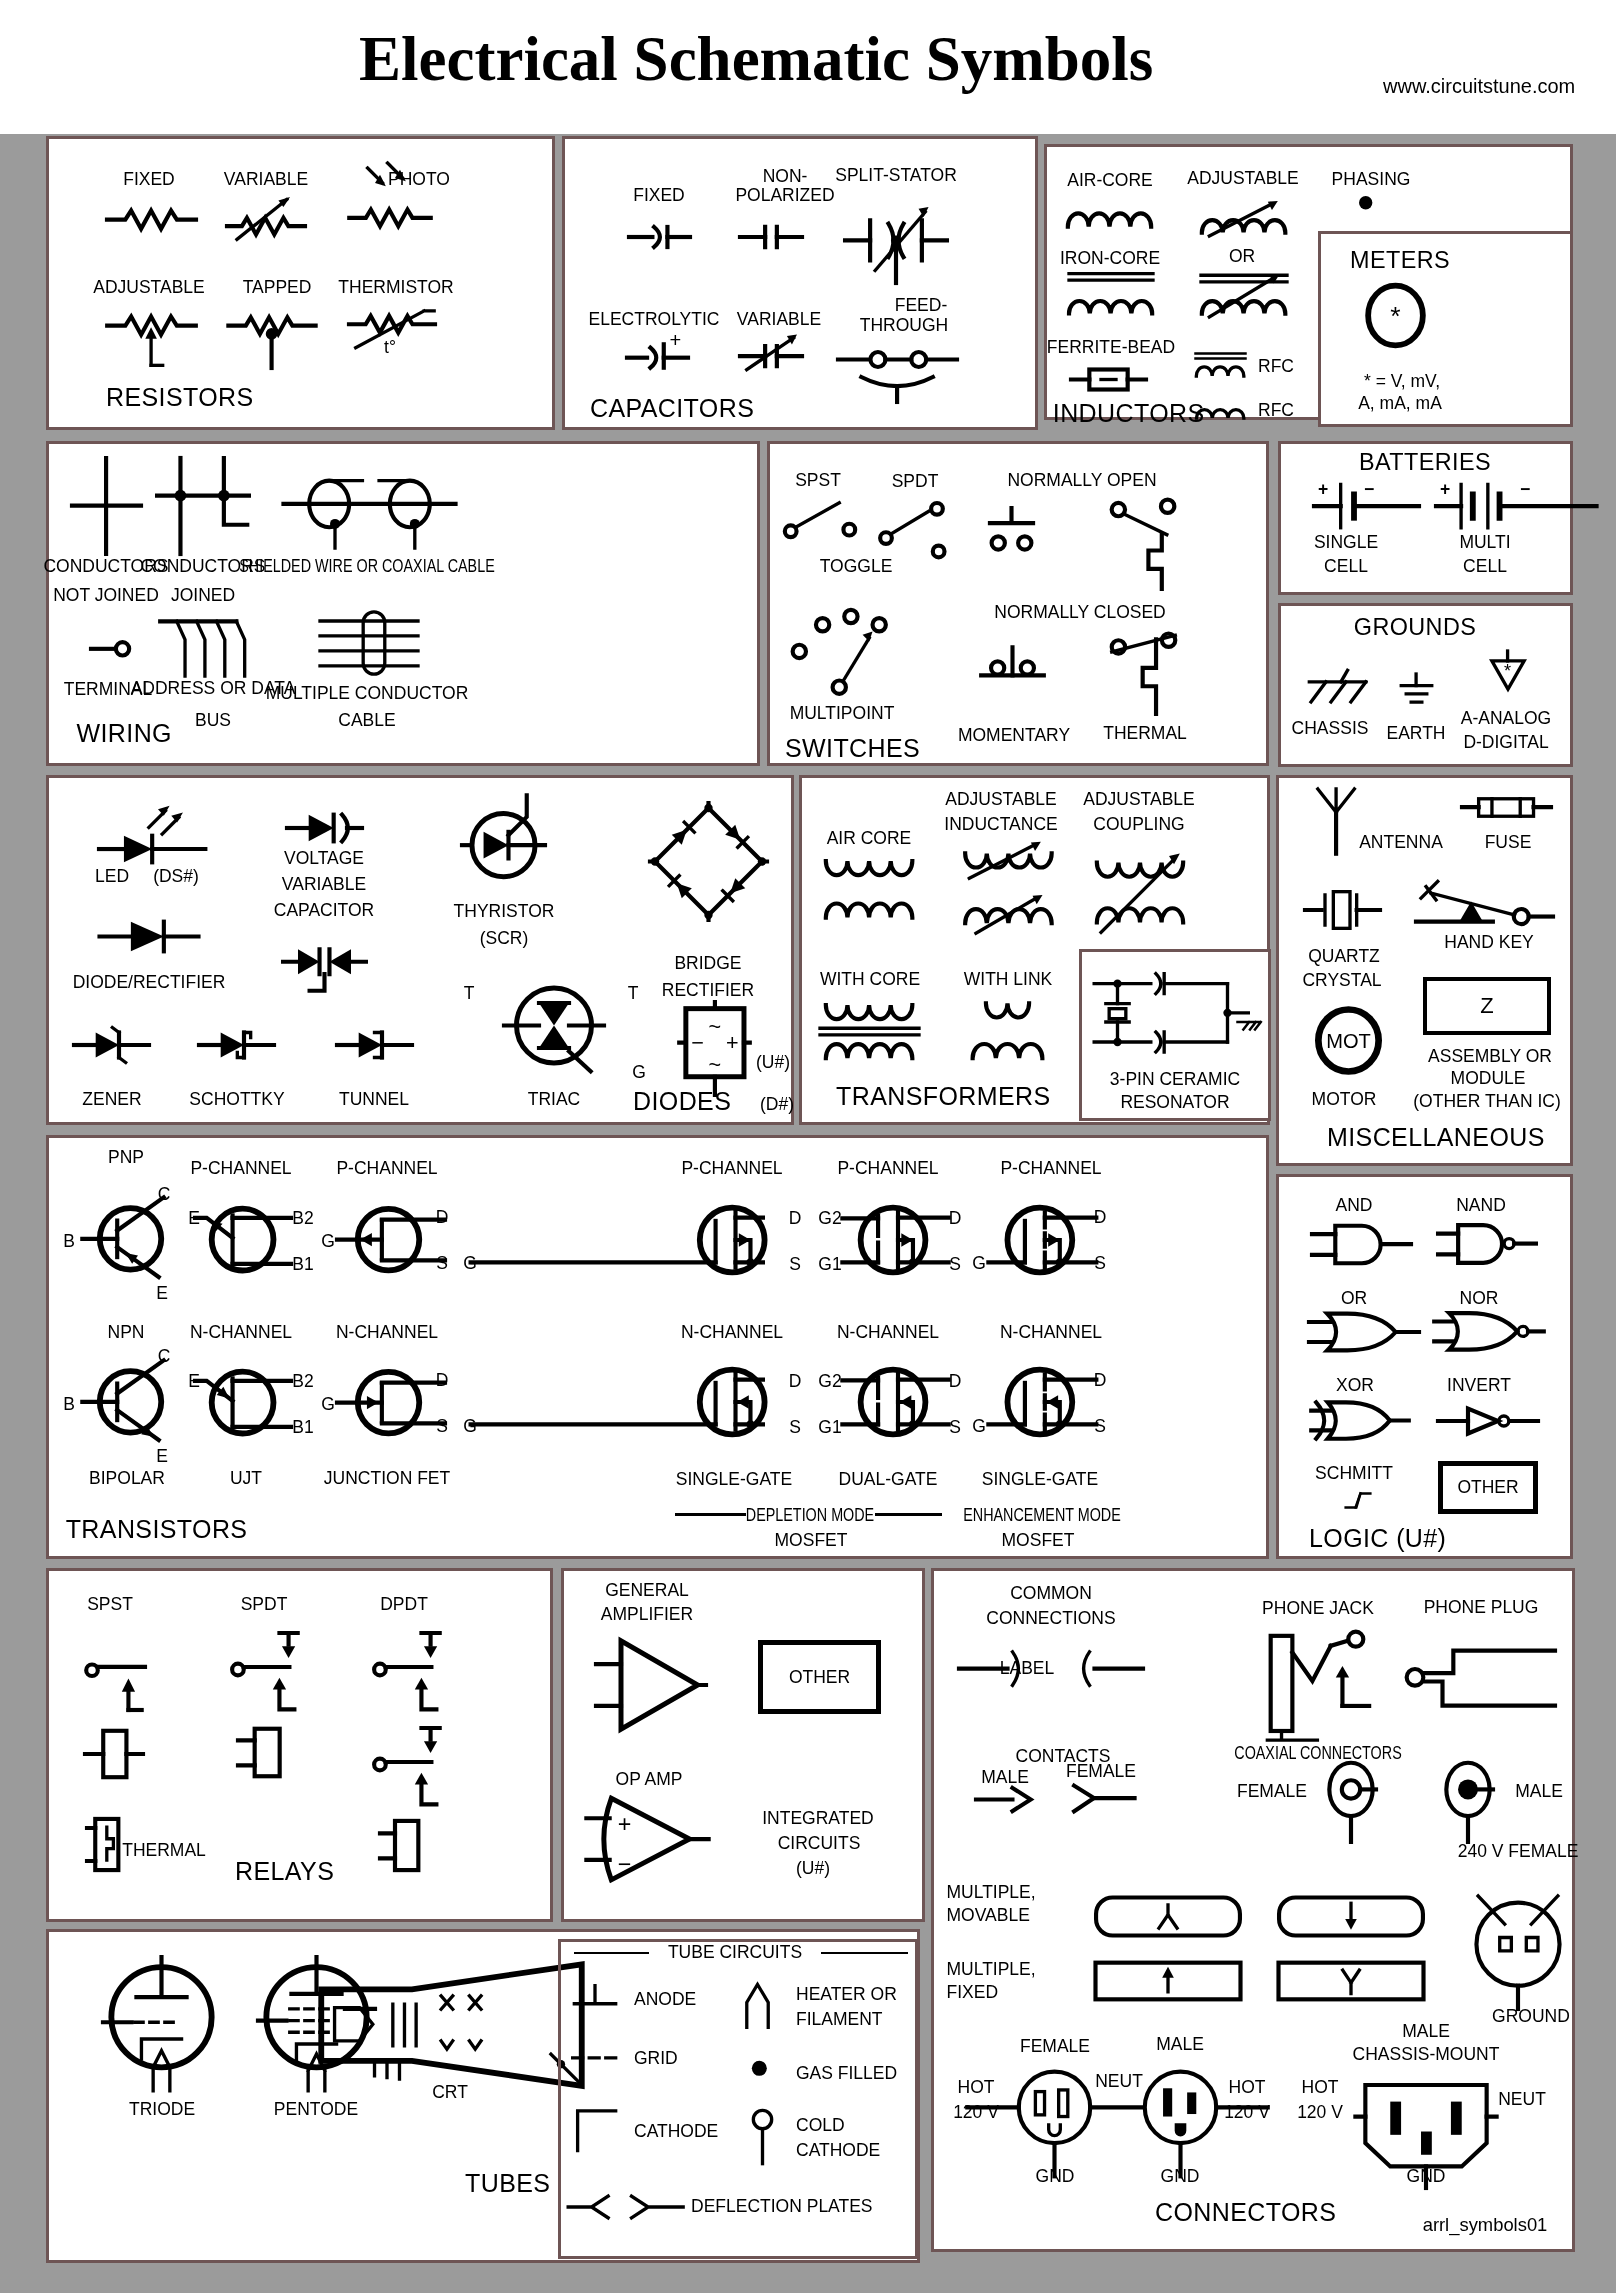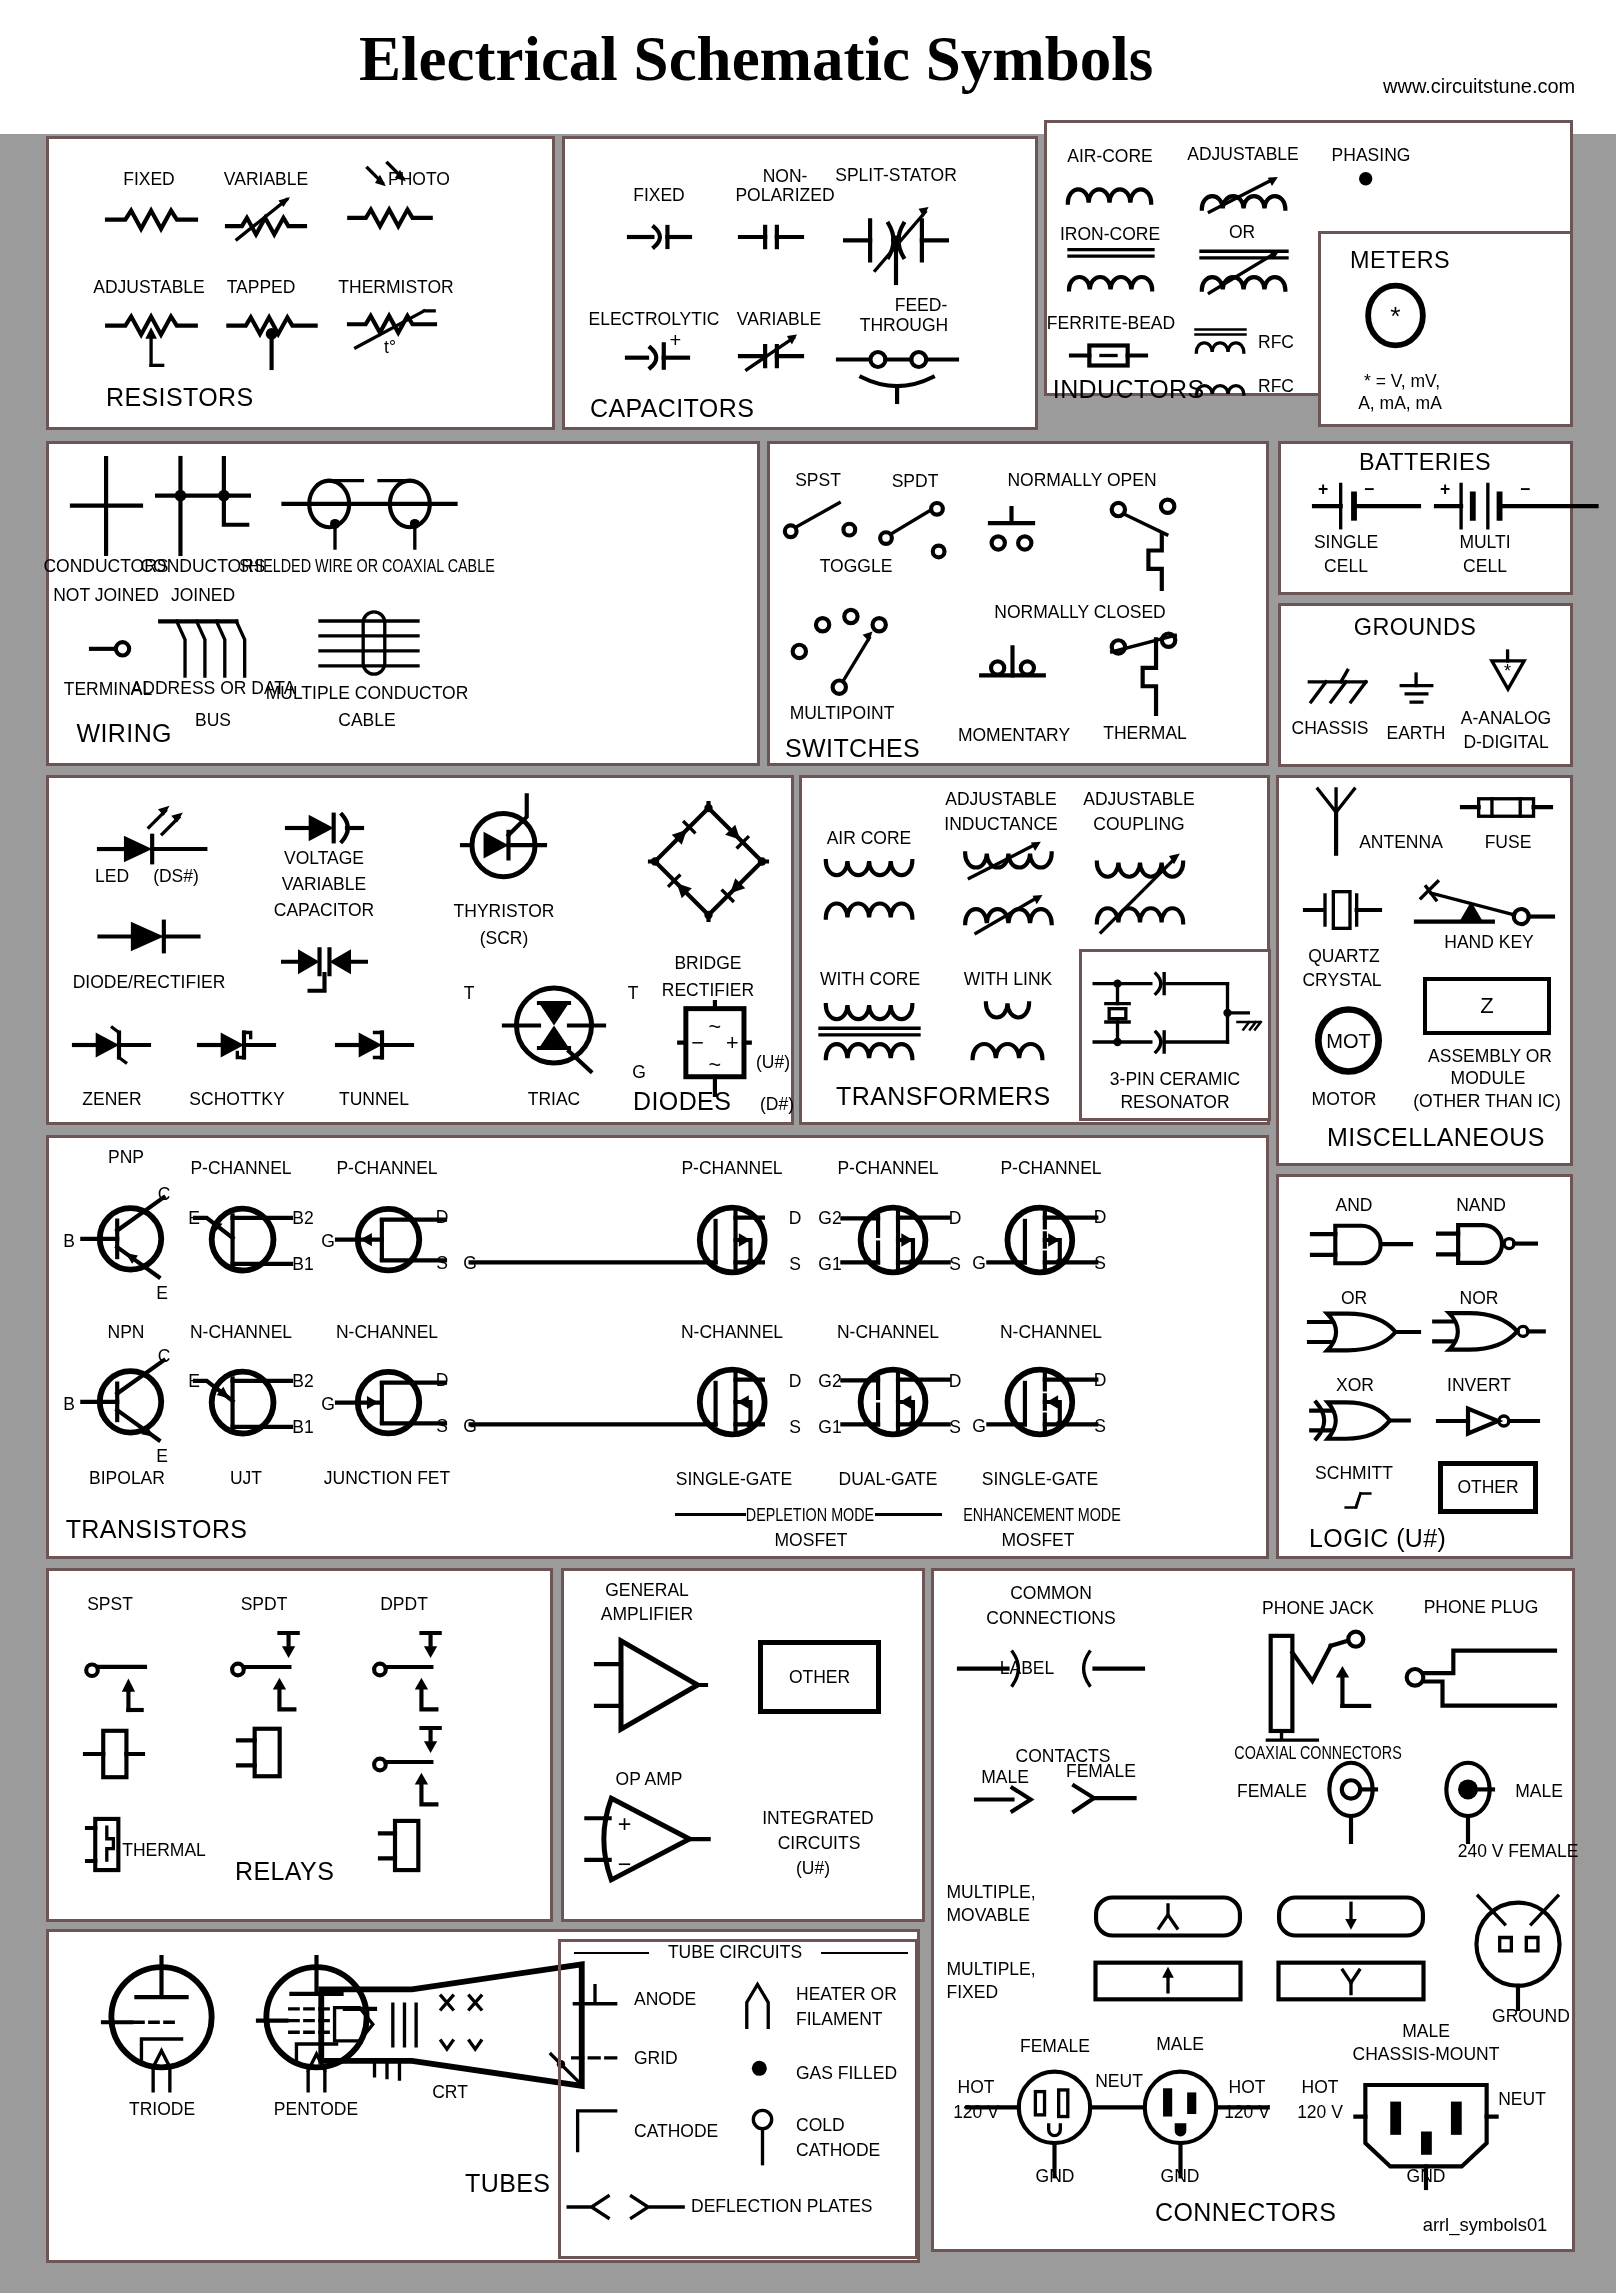--- a/index.html
+++ b/index.html
@@ -49,21 +49,21 @@
         <path d="M52 0L70 18" class="w4"></path>
         <polygon class="f" points="74,22 61,18 67,8"></polygon>
       </svg>
  <i class="lbl" style="left:100px;top:139px">ADJUSTABLE</i>
  <svg class="sym" style="left:58px;top:170px;width:89px;height:58px" viewBox="0 0 107 70">
         <path d="M0 20h22l7-11 12 22 12-22 12 22 12-22 7 11h23"></path>
         <path d="M53 68V30" class="w4"></path>
         <polygon class="f" points="53,22 46,36 60,36"></polygon>
         <path d="M53 68h14" class="w4"></path>
       </svg>
- <i class="lbl" style="left:212px;top:139px">TAPPED</i>
+ <i class="lbl" style="left:228px;top:139px">TAPPED</i>
  <svg class="sym" style="left:179px;top:170px;width:88px;height:59px" viewBox="0 0 105 71">
         <path d="M0 20h21l6-10 11 20 11-20 11 20 11-20 6 10h28"></path>
         <circle class="f" cx="52" cy="30" r="7"></circle>
         <path d="M52 30V71"></path>
       </svg>
  <i class="lbl" style="left:347px;top:139px">THERMISTOR</i>
  <svg class="sym" style="left:300px;top:160px;width:86px;height:53px" viewBox="0 0 103 63">
         <path d="M0 30h20l6-10 11 20 11-20 11 20 11-20 6 10h27"></path>
         <path d="M8 58L90 14M90 14h12" class="w4"></path>
       </svg>
@@ -115,21 +115,21 @@
  <svg class="sym" style="left:273px;top:208px;width:119px;height:55px" viewBox="0 0 143 66">
         <path d="M0 15h38M57 15h31M106 15h37"></path>
         <circle cx="48" cy="15" r="9"></circle>
         <circle cx="97" cy="15" r="9"></circle>
         <path d="M28 36q43 22 86 0"></path>
         <path d="M71 47v19"></path>
       </svg>
  <div class="title" style="left:25px;top:255px">CAPACITORS</div>
 </div>
 
-<div class="panel" style="left:1044px;top:120px;width:529px;height:276px">
+<div class="panel" style="left:1044px;top:144px;width:529px;height:276px">
  <i class="lbl" style="left:63px;top:24px">AIR-CORE</i>
  <svg class="sym" style="left:20px;top:53px;width:85px;height:30px" viewBox="0 0 102 36">
         <path d="M1 32a12.5 16 0 0 1 25 0a12.5 16 0 0 1 25 0a12.5 16 0 0 1 25 0a12.5 16 0 0 1 25 0"></path>
       </svg>
  <i class="lbl" style="left:196px;top:22px">ADJUSTABLE</i>
  <svg class="sym" style="left:154px;top:52px;width:86px;height:38px" viewBox="0 0 103 45">
         <path d="M1 40a12.5 15 0 0 1 25 0a12.5 15 0 0 1 25 0a12.5 15 0 0 1 25 0a12.5 15 0 0 1 25 0"></path>
         <path d="M10 44L84 6" class="w4"></path>
         <polygon class="f" points="92,2 80,3 85,13"></polygon>
       </svg>

